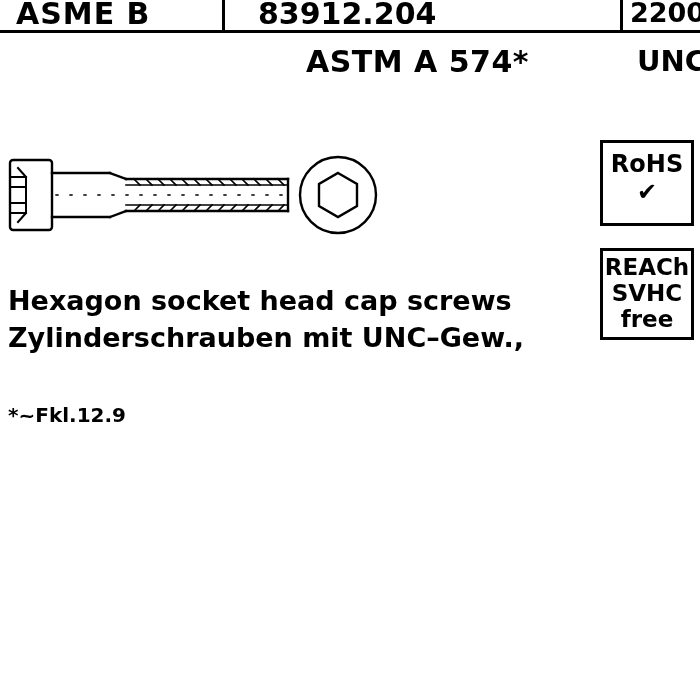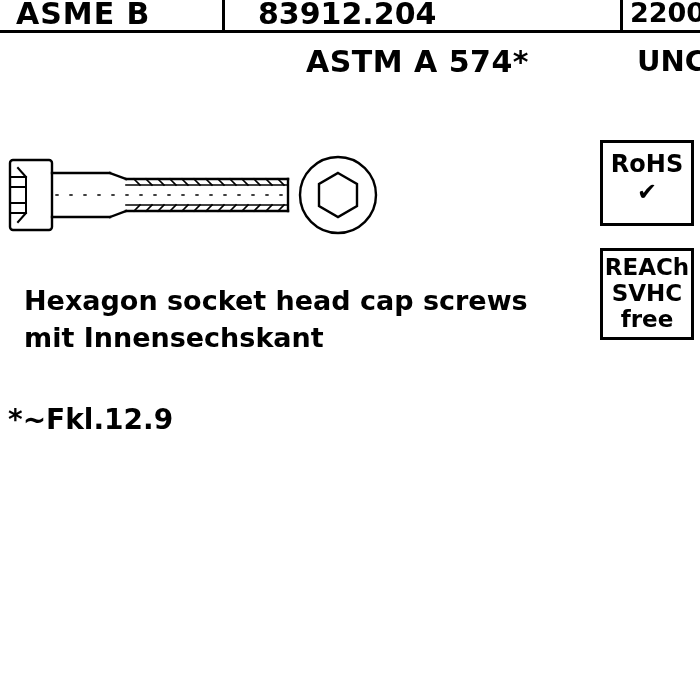--- a/index.html
+++ b/index.html
@@ -142,36 +142,36 @@
     margin-top: 0px;
   }
   .badge-reach .r3 {
     font-size: 23px;
     margin-top: 0px;
   }
 
   
   .desc {
     position: absolute;
-    left: 24px;
+    left: 8px;
     top: 282px;
     width: 580px;
   }
   .desc-line {
     font-size: 27px;
     font-weight: bold;
     line-height: 1.38;
     letter-spacing: 0px;
     white-space: nowrap;
   }
   .footnote {
     position: absolute;
     left: 8px;
     top: 403px;
-    font-size: 28px;
+    font-size: 20px;
     font-weight: bold;
     letter-spacing: 0px;
   }
 </style>
 </head>
 <body>
 
 <div class="sheet">
 
   <div class="hdr-line"></div>
@@ -261,18 +261,18 @@
     <div class="r3">free</div>
   </div>
 
   <div class="badge badge-rohs">
     <div class="b-label">RoHS</div>
     <div class="b-check">✔</div>
   </div>
 
   <div class="desc">
     <div class="desc-line">Hexagon socket head cap screws</div>
-    <div class="desc-line">mit Innensechskant</div>
+    <div class="desc-line">Zylinderschrauben mit UNC–Gew.,</div>
   </div>
 
   <div class="footnote">*~Fkl.12.9</div>
 
 </div>
 
 </body></html>

